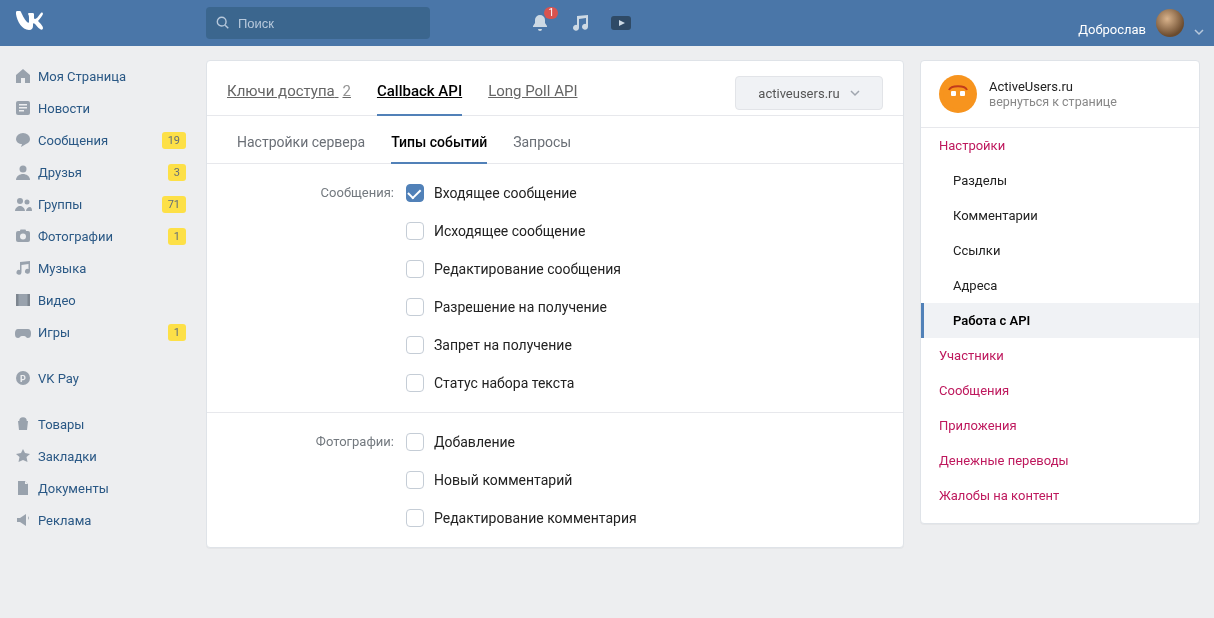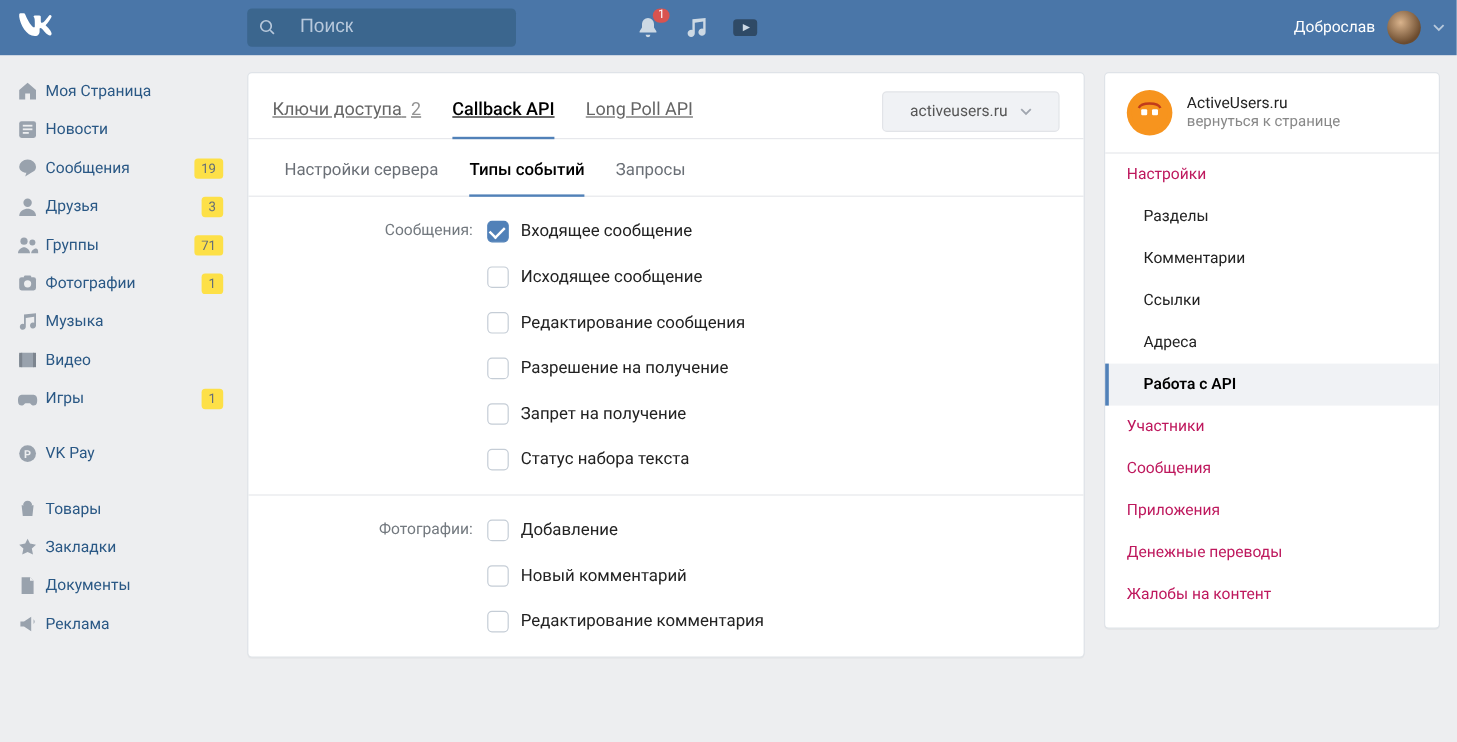--- a/index.html
+++ b/index.html
@@ -2,27 +2,27 @@
 <html><head>
 <meta charset="utf-8">
 <style>
 * { margin: 0; padding: 0; box-sizing: border-box; }
 body { font-family: -apple-system, BlinkMacSystemFont, "Segoe UI", Roboto, Helvetica, Arial, sans-serif; background: #edeef0; font-size: 13px; color: #222; width: 1214px; height: 618px; overflow: hidden; }
 
 
 .header { height: 46px; background: #4a76a8; display: flex; align-items: center; padding: 0 10px 0 12px; }
 .logo { width: 36px; height: 36px; margin-right: 6px; }
 .search-wrap { background: #3b668e; height: 32px; width: 224px; border-radius: 4px; display: flex; align-items: center; padding: 0 10px; margin-left: 152px; }
-.search-wrap input { background: transparent; border: none; outline: none; color: #fde047; font-size: 16px; width: 100%; margin-left: 20px; }
+.search-wrap input { background: transparent; border: none; outline: none; color: #fde047; font-size: 13px; width: 100%; margin-left: 8px; }
 .search-wrap input::placeholder { color: #b8c9dc; }
 .header-spacer { flex: 1; }
 .header-icons { display: flex; align-items: center; gap: 20px; margin-left: 100px; }
 .header-icon { position: relative; color: #b8c9dc; cursor: pointer; }
 .badge { position: absolute; top: -6px; right: -8px; background: #d9534f; color: #fff; border-radius: 8px; font-size: 10px; padding: 1px 4px; line-height: 1; }
-.user-area { display: flex; align-items: center; color: #fff; font-size: 13px; gap: 10px; cursor: pointer; }
+.user-area { display: flex; align-items: flex-end; color: #fff; font-size: 13px; gap: 10px; cursor: pointer; }
 .avatar { width: 28px; height: 28px; border-radius: 50%; background: radial-gradient(circle at 40% 35%, #d9b38c 0%, #6b4b2e 70%); }
 .chev { color: #b8c9dc; }
 
 
 .layout { display: flex; padding-top: 14px; }
 .leftnav { width: 200px; padding-left: 8px; padding-right: 8px; }
 .nav-item { display: flex; align-items: center; height: 32px; padding: 0 6px; color: #2a5885; font-size: 13px; cursor: pointer; border-radius: 4px; }
 .nav-ico { width: 24px; color: #99a2ad; display: flex; align-items: center; justify-content: flex-start; }
 .nav-label { flex: 1; }
 .counter { background: #fde047; color: #656e78; font-size: 11px; border-radius: 3px; padding: 2px 6px; }

